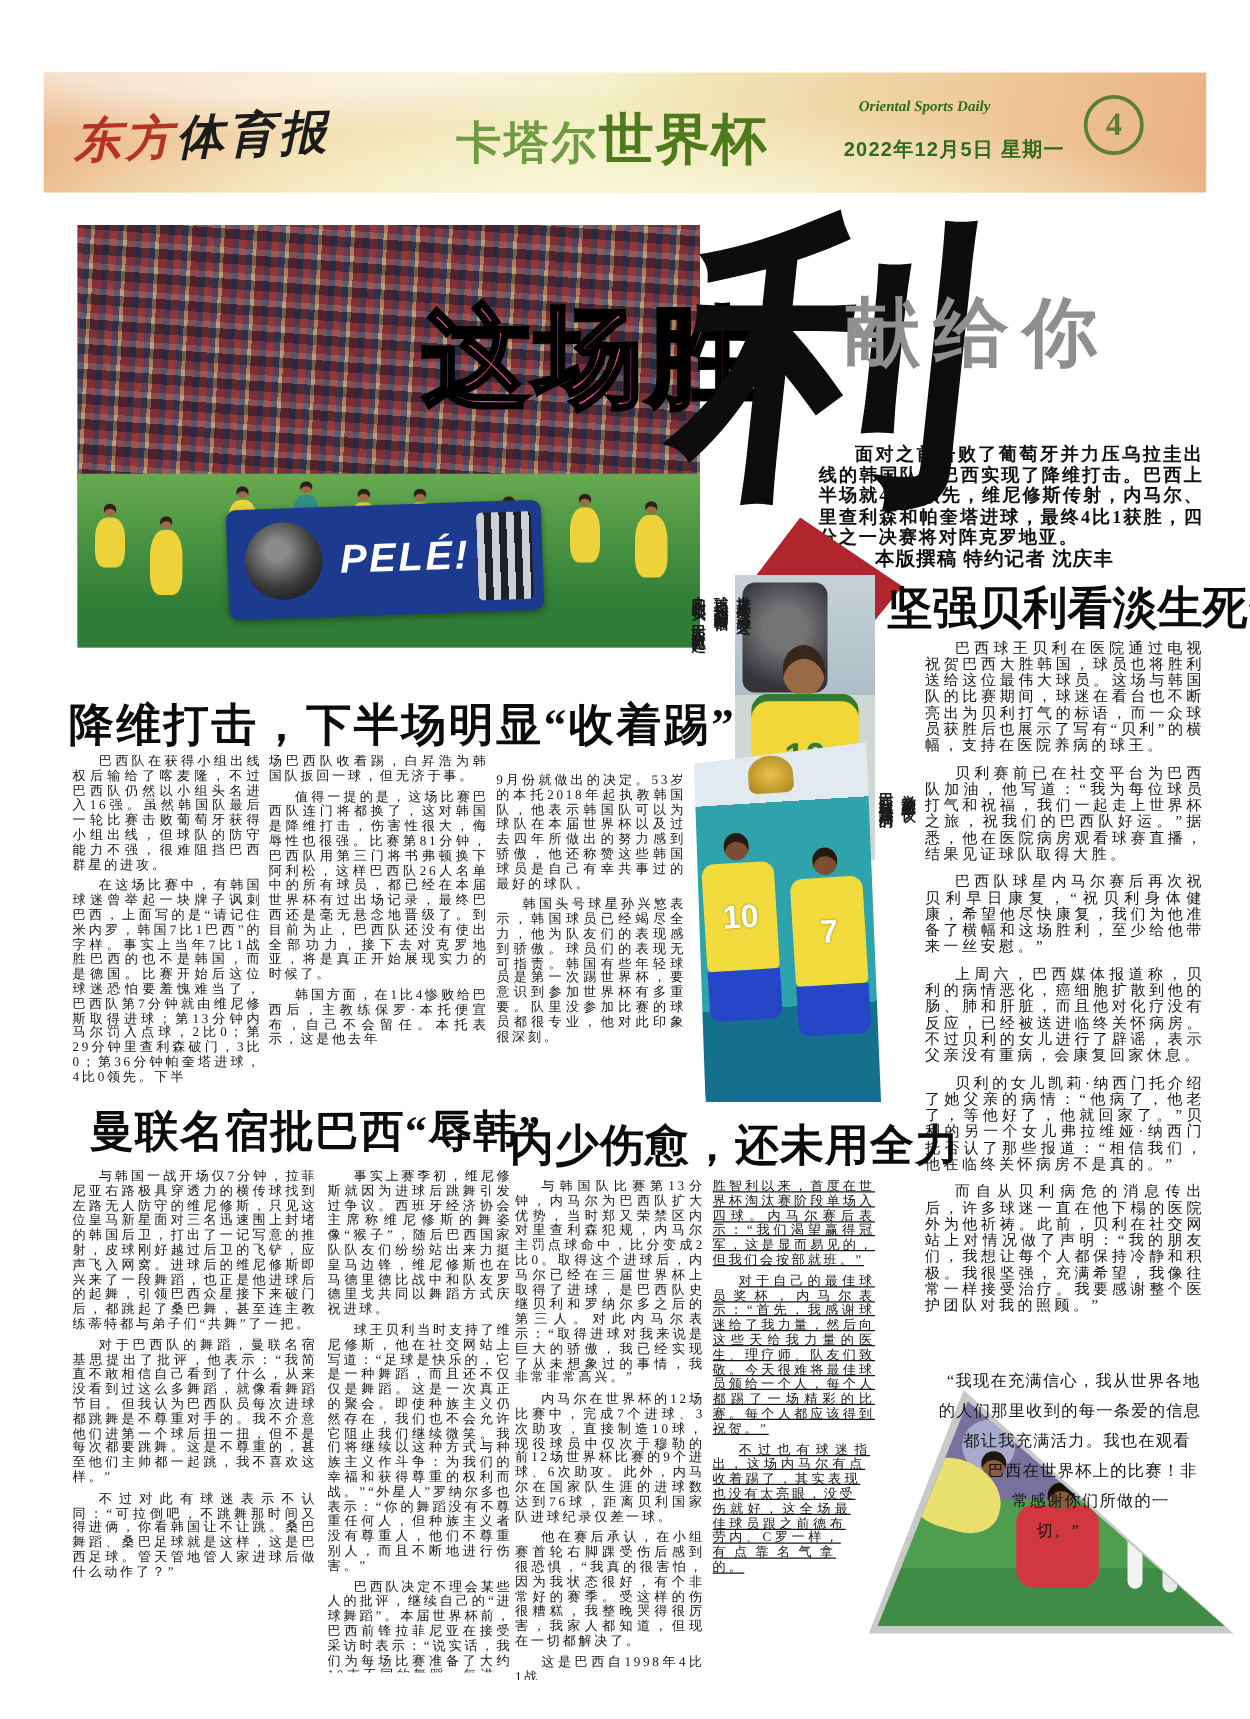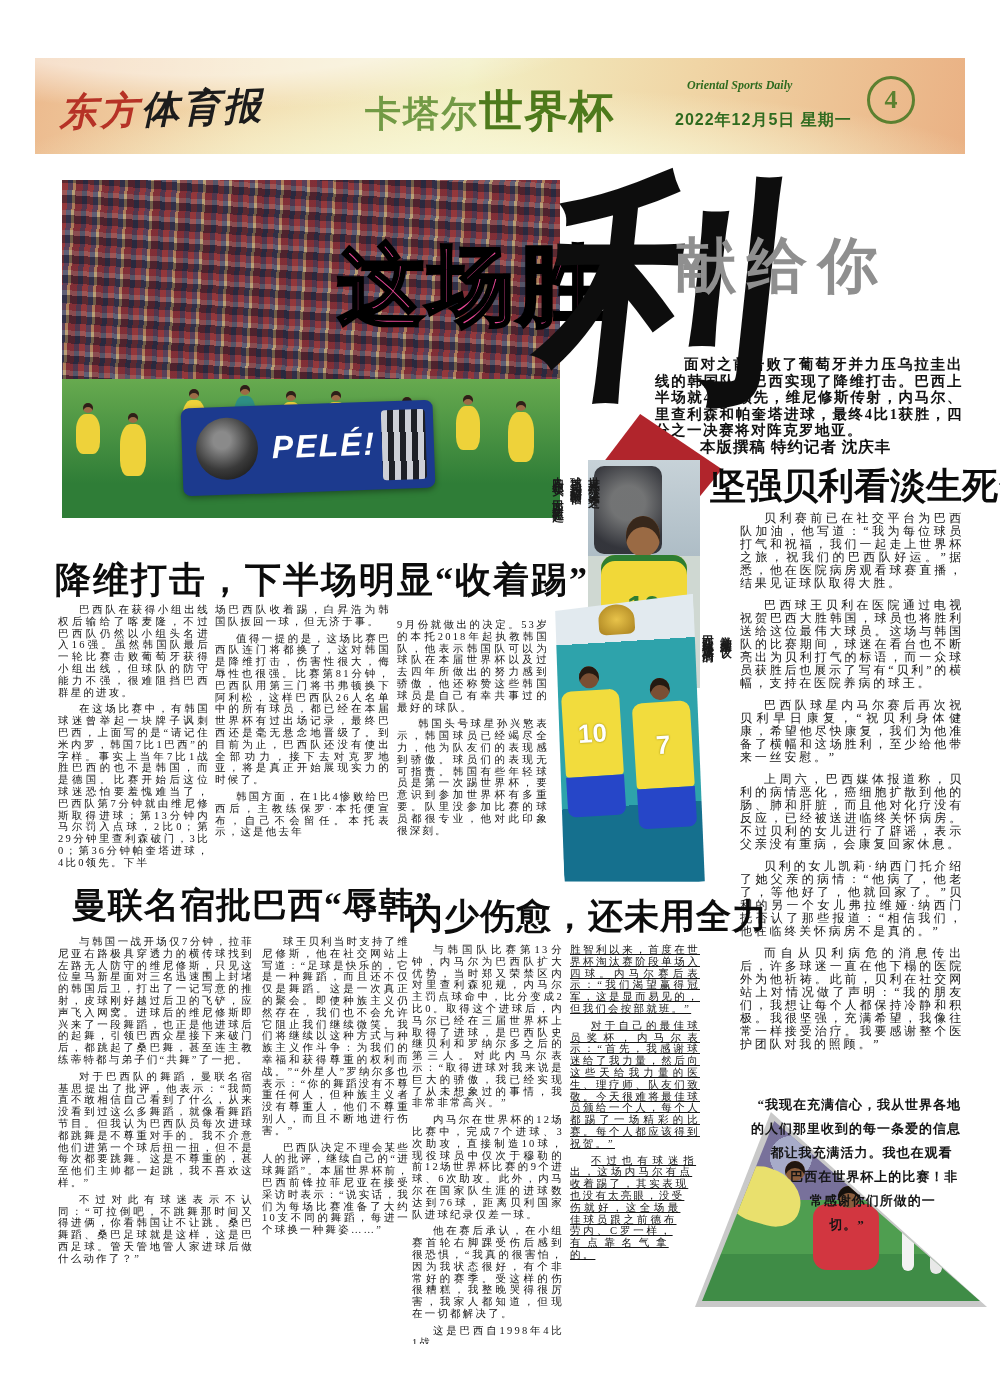--- a/index.html
+++ b/index.html
@@ -90,21 +90,21 @@
   .cp-player .shorts{height:40px;background:#2646c8;border-radius:0 0 8px 8px;}
   
   .ahl{position:absolute;font-weight:900;color:#0c0c0c;white-space:nowrap;z-index:3;}
   .bt{position:absolute;font-size:10.5px;line-height:11.8px;letter-spacing:2.2px;text-align:justify;overflow:hidden;z-index:2;}
   .bt p{margin:0 0 5px;text-indent:2em;}
   .noind{text-indent:0 !important;}
   .a2body{position:absolute;left:740px;top:512px;width:224px;height:578px;overflow:hidden;
       font-size:12px;line-height:13px;letter-spacing:2.8px;text-align:justify;z-index:2;}
   .a2body p{margin:0 0 9px;text-indent:2em;}
   .quote{position:absolute;left:712px;top:1093px;width:254px;height:150px;overflow:hidden;
-      font-size:13px;line-height:24px;letter-spacing:1px;font-weight:700;z-index:4;}
+      font-size:13px;line-height:24px;letter-spacing:1px;font-weight:400;z-index:4;}
   .quote p{margin:0;text-indent:2em;}
   .tri-spacer{float:left;width:175px;height:215px;shape-outside:polygon(0 0,100% 100%,0 100%);}
   .wrapR{float:right;width:58px;height:175px;shape-outside:polygon(100% 0,0 100%,100% 100%);}
   
   .tp{position:absolute;left:695px;top:1112px;width:292px;height:195px;z-index:3;
       clip-path:polygon(26% 0,100% 100%,0 100%);background:#c9c9c9;}
   .tp-in{position:absolute;left:7px;top:9px;right:7px;bottom:6px;clip-path:polygon(26% 0,100% 100%,0 100%);
       background:
         radial-gradient(circle 38px at 32% 20%, #a7abc9 0 55%, rgba(0,0,0,0) 56%),
         radial-gradient(circle 30px at 60% 10%, #9aa0c4 0 55%, rgba(0,0,0,0) 56%),
@@ -205,22 +205,22 @@
     <p>值得一提的是，这场比赛巴西队连门将都换了，这对韩国是降维打击，伤害性很大，侮辱性也很强。比赛第81分钟，巴西队用第三门将书弗顿换下阿利松，这样巴西队26人名单中的所有球员，都已经在本届世界杯有过出场记录，最终巴西还是毫无悬念地晋级了。到目前为止，巴西队还没有使出全部功力，接下去对克罗地亚，将是真正开始展现实力的时候了。</p>
     <p>韩国方面，在1比4惨败给巴西后，主教练保罗·本托便宣布，自己不会留任。本托表示，这是他去年</p>
   </div>
   <div class="bt" style="left:397px;top:604px;width:152px;height:278px;margin-top:15px;">
     <p class="noind">9月份就做出的决定。53岁的本托2018年起执教韩国队，他表示韩国队可以为球队在本届世界杯以及过去四年所做出的努力感到骄傲，他还称赞这些韩国球员是自己有幸共事过的最好的球队。</p>
     <p>韩国头号球星孙兴慜表示，韩国球员已经竭尽全力，他为队友们的表现感到骄傲。球员们的表现无可指责。韩国有些年轻球员是第一次踢世界杯，要意识到参加世界杯有多重要。队里没参加比赛的球员都很专业，他对此印象很深刻。</p>
   </div>
 
   <div class="ahl" style="left:710px;top:462px;font-size:36px;">坚强贝利看淡生死”</div>
   <div class="a2body">
+    <p>巴西球王贝利在医院通过电视祝贺巴西大胜韩国，球员也将胜利送给这位最伟大球员。这场与韩国队的比赛期间，球迷在看台也不断亮出为贝利打气的标语，而一众球员获胜后也展示了写有“贝利”的横幅，支持在医院养病的球王。</p>
     <p>贝利赛前已在社交平台为巴西队加油，他写道：“我为每位球员打气和祝福，我们一起走上世界杯之旅，祝我们的巴西队好运。”据悉，他在医院病房观看球赛直播，结果见证球队取得大胜。</p>
-    <p>巴西球王贝利在医院通过电视祝贺巴西大胜韩国，球员也将胜利送给这位最伟大球员。这场与韩国队的比赛期间，球迷在看台也不断亮出为贝利打气的标语，而一众球员获胜后也展示了写有“贝利”的横幅，支持在医院养病的球王。</p>
     <p>巴西队球星内马尔赛后再次祝贝利早日康复，“祝贝利身体健康，希望他尽快康复，我们为他准备了横幅和这场胜利，至少给他带来一丝安慰。”</p>
     <p>上周六，巴西媒体报道称，贝利的病情恶化，癌细胞扩散到他的肠、肺和肝脏，而且他对化疗没有反应，已经被送进临终关怀病房。不过贝利的女儿进行了辟谣，表示父亲没有重病，会康复回家休息。</p>
     <p>贝利的女儿凯莉·纳西门托介绍了她父亲的病情：“他病了，他老了，等他好了，他就回家了。”贝利的另一个女儿弗拉维娅·纳西门托否认了那些报道：“相信我们，他在临终关怀病房不是真的。”</p>
     <p>而自从贝利病危的消息传出后，许多球迷一直在他下榻的医院外为他祈祷。此前，贝利在社交网站上对情况做了声明：“我的朋友们，我想让每个人都保持冷静和积极。我很坚强，充满希望，我像往常一样接受治疗。我要感谢整个医护团队对我的照顾。”</p>
   </div>
   <div class="quote">
     <div class="tri-spacer"></div>
     <p>“我现在充满信心，我从世界各地的人们那里收到的每一条爱的信息都让我充满活力。我也在观看巴西在世界杯上的比赛！非常感谢你们所做的一切。”</p>
   </div>
 
@@ -246,20 +246,21 @@
     <span>举动惹来争议</span>
   </div>
 
   <div class="ahl" style="left:72px;top:882px;font-size:35px;letter-spacing:1px;text-align:center;">曼联名宿批巴西“辱韩”</div>
   <div class="bt" style="left:58px;top:936px;width:196px;height:402px;">
     <p>与韩国一战开场仅7分钟，拉菲尼亚右路极具穿透力的横传球找到左路无人防守的维尼修斯，只见这位皇马新星面对三名迅速围上封堵的韩国后卫，打出了一记写意的推射，皮球刚好越过后卫的飞铲，应声飞入网窝。进球后的维尼修斯即兴来了一段舞蹈，也正是他进球后的起舞，引领巴西众星接下来破门后，都跳起了桑巴舞，甚至连主教练蒂特都与弟子们“共舞”了一把。</p>
     <p>对于巴西队的舞蹈，曼联名宿基思提出了批评，他表示：“我简直不敢相信自己看到了什么，从来没看到过这么多舞蹈，就像看舞蹈节目。但我认为巴西队员每次进球都跳舞是不尊重对手的。我不介意他们进第一个球后扭一扭，但不是每次都要跳舞。这是不尊重的，甚至他们主帅都一起跳，我不喜欢这样。”</p>
     <p>不过对此有球迷表示不认同：“可拉倒吧，不跳舞那时间又得进俩，你看韩国让不让跳。桑巴舞蹈、桑巴足球就是这样，这是巴西足球。管天管地管人家进球后做什么动作了？”</p>
   </div>
   <div class="bt" style="left:262px;top:936px;width:148px;height:402px;">
+    <p>事实上赛季初，维尼修斯就因为进球后跳舞引发过争议。西班牙经济协会主席称维尼修斯的舞姿像“猴子”，随后巴西国家队队友们纷纷站出来力挺皇马边锋，维尼修斯也在马德里德比战中和队友罗德里戈共同以舞蹈方式庆祝进球。</p>
     <p>球王贝利当时支持了维尼修斯，他在社交网站上写道：“足球是快乐的，它是一种舞蹈，而且还不仅仅是舞蹈。这是一次真正的聚会。即使种族主义仍然存在，我们也不会允许它阻止我们继续微笑。我们将继续以这种方式与种族主义作斗争：为我们的幸福和获得尊重的权利而战。”“外星人”罗纳尔多也表示：“你的舞蹈没有不尊重任何人，但种族主义者没有尊重人，他们不尊重别人，而且不断地进行伤害。”</p>
     <p>巴西队决定不理会某些人的批评，继续自己的“进球舞蹈”。本届世界杯前，巴西前锋拉菲尼亚在接受采访时表示：“说实话，我们为每场比赛准备了大约10支不同的舞蹈，每进一个球换一种舞姿……”</p>
   </div>
 
   <div class="ahl" style="left:408px;top:893px;font-size:35px;letter-spacing:1px;">内少伤愈，还未用全力</div>
   <div class="bt" style="left:412px;top:944px;width:152px;height:400px;">
     <p>与韩国队比赛第13分钟，内马尔为巴西队扩大优势，当时郑又荣禁区内对里查利森犯规，内马尔主罚点球命中，比分变成2比0。取得这个进球后，内马尔已经在三届世界杯上取得了进球，是巴西队史继贝利和罗纳尔多之后的第三人。对此内马尔表示：“取得进球对我来说是巨大的骄傲，我已经实现了从未想象过的事情，我非常非常高兴。”</p>
     <p>内马尔在世界杯的12场比赛中，完成7个进球、3次助攻，直接制造10球，现役球员中仅次于穆勒的前12场世界杯比赛的9个进球、6次助攻。此外，内马尔在国家队生涯的进球数达到76球，距离贝利国家队进球纪录仅差一球。</p>
     <p>他在赛后承认，在小组赛首轮右脚踝受伤后感到很恐惧，“我真的很害怕，因为我状态很好，有个非常好的赛季。受这样的伤很糟糕，我整晚哭得很厉害，我家人都知道，但现在一切都解决了。</p>
     <p>这是巴西自1998年4比1战</p>

